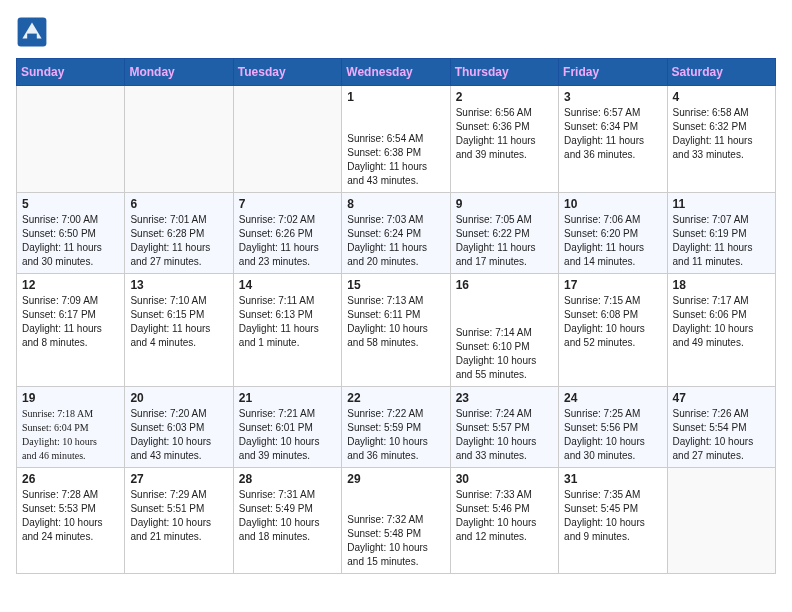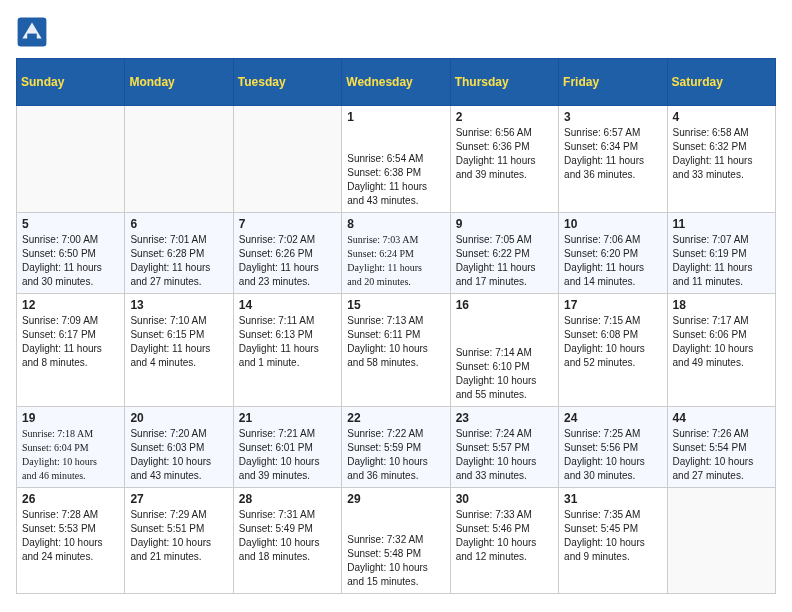--- a/index.html
+++ b/index.html
@@ -46,23 +46,23 @@
       font-size: 15px;
       color: #333;
     }
     .calendar-table {
       width: 100%;
       border-collapse: collapse;
       border: 1px solid #ccc;
     }
     .calendar-table th {
       background-color: #1e5fa8;
-      color: #fde047;
+      color: #f0abfc;
       font-size: 12px;
-      padding: 16px 4px;
+      padding: 6px 4px;
       text-align: left;
       border: 1px solid #1a50a0;
     }
     .calendar-table td {
       vertical-align: top;
       border: 1px solid #ccc;
       padding: 4px 5px;
       width: calc(100% / 7);
       min-height: 80px;
       font-size: 10.5px;
@@ -171,21 +171,21 @@
         </td>
         <td>
           <span class="day-number">7</span>
           <div class="day-info" style="white-space: pre-line;">Sunrise: 7:02 AM
 Sunset: 6:26 PM
 Daylight: 11 hours
 and 23 minutes.</div>
         </td>
         <td>
           <span class="day-number">8</span>
-          <div class="day-info" style="white-space: pre-line; font-family: Liberation Serif, serif;">Sunrise: 7:03 AM
+          <div class="day-info" style="white-space: pre-line;">Sunrise: 7:03 AM
 Sunset: 6:24 PM
 Daylight: 11 hours
 and 20 minutes.</div>
         </td>
         <td>
           <span class="day-number">9</span>
           <div class="day-info" style="white-space: pre-line;">Sunrise: 7:05 AM
 Sunset: 6:22 PM
 Daylight: 11 hours
 and 17 minutes.</div>
@@ -293,21 +293,21 @@
 and 33 minutes.</div>
         </td>
         <td>
           <span class="day-number">24</span>
           <div class="day-info" style="white-space: pre-line;">Sunrise: 7:25 AM
 Sunset: 5:56 PM
 Daylight: 10 hours
 and 30 minutes.</div>
         </td>
         <td>
-          <span class="day-number">44</span>
+          <span class="day-number">47</span>
           <div class="day-info" style="white-space: pre-line;">Sunrise: 7:26 AM
 Sunset: 5:54 PM
 Daylight: 10 hours
 and 27 minutes.</div>
         </td>
       </tr>
       <tr>
         <td>
           <span class="day-number">26</span>
           <div class="day-info" style="white-space: pre-line;">Sunrise: 7:28 AM

